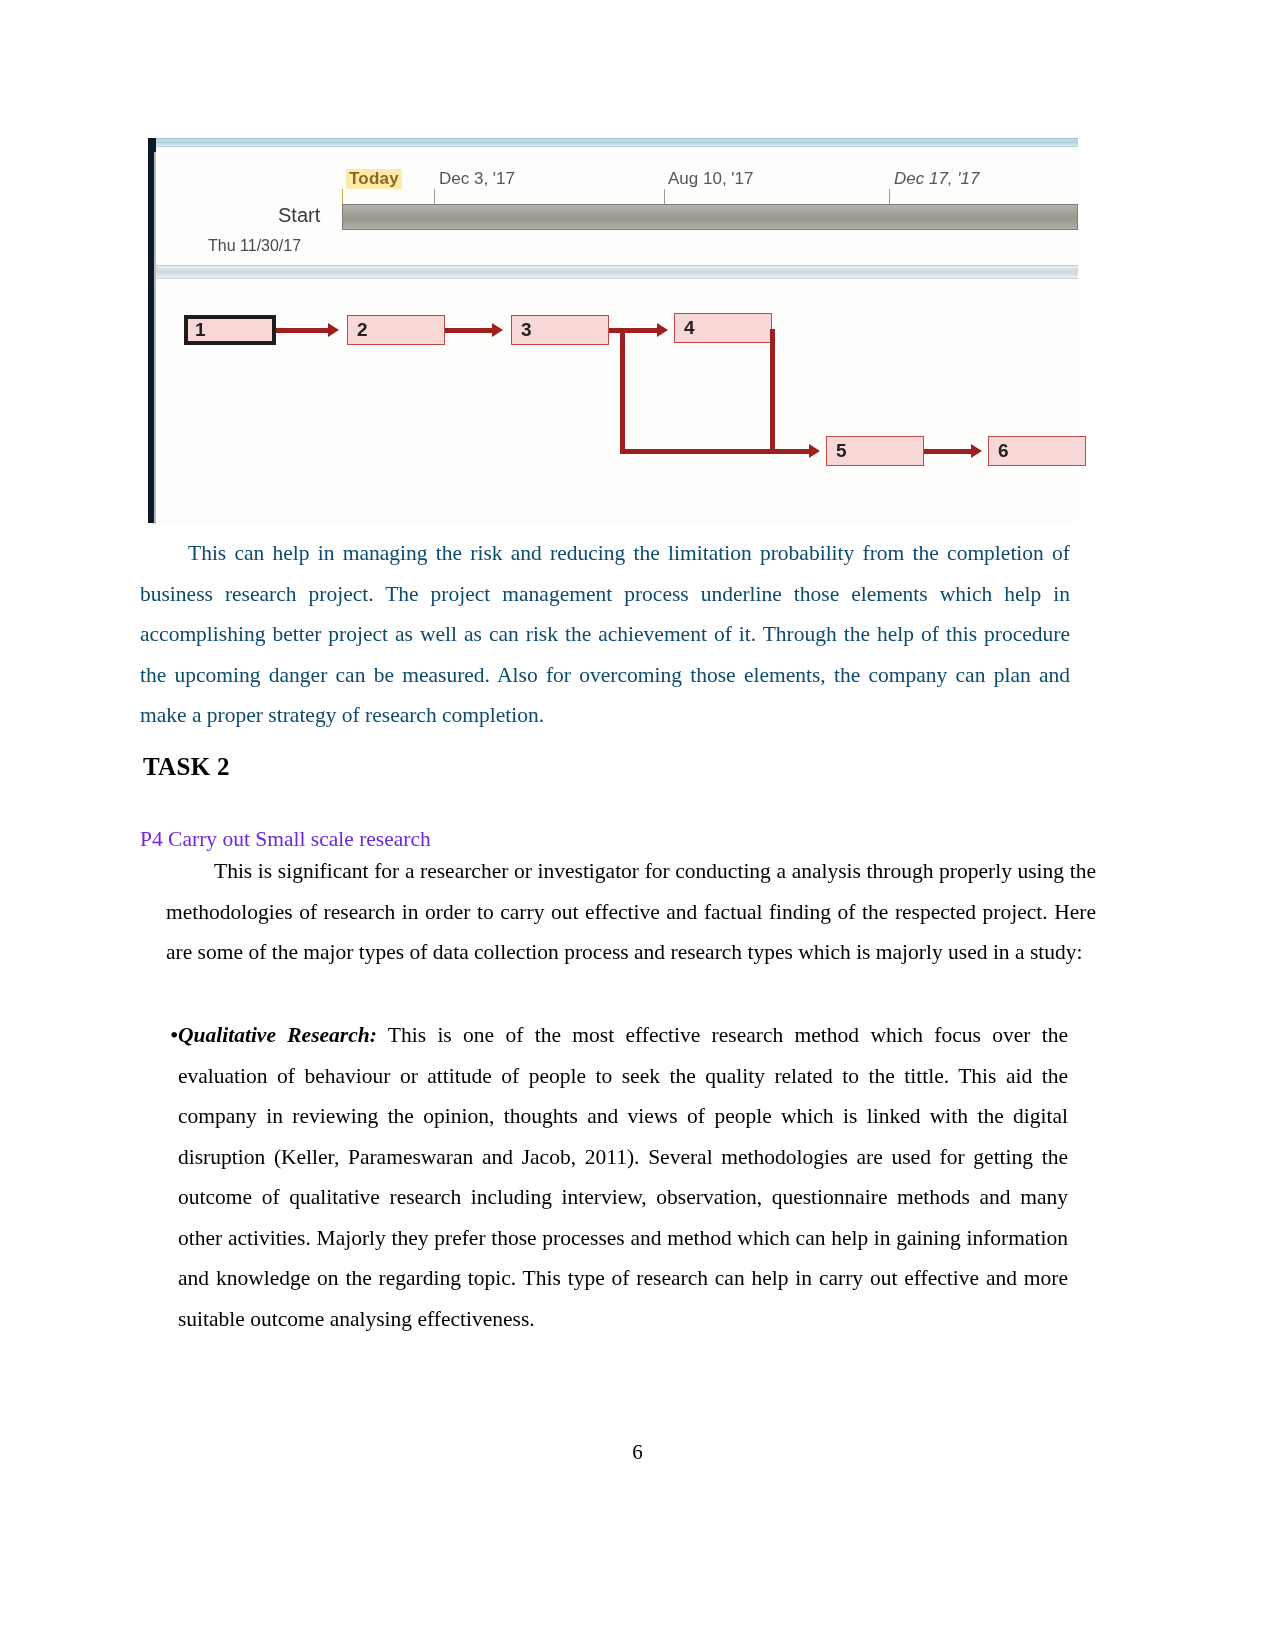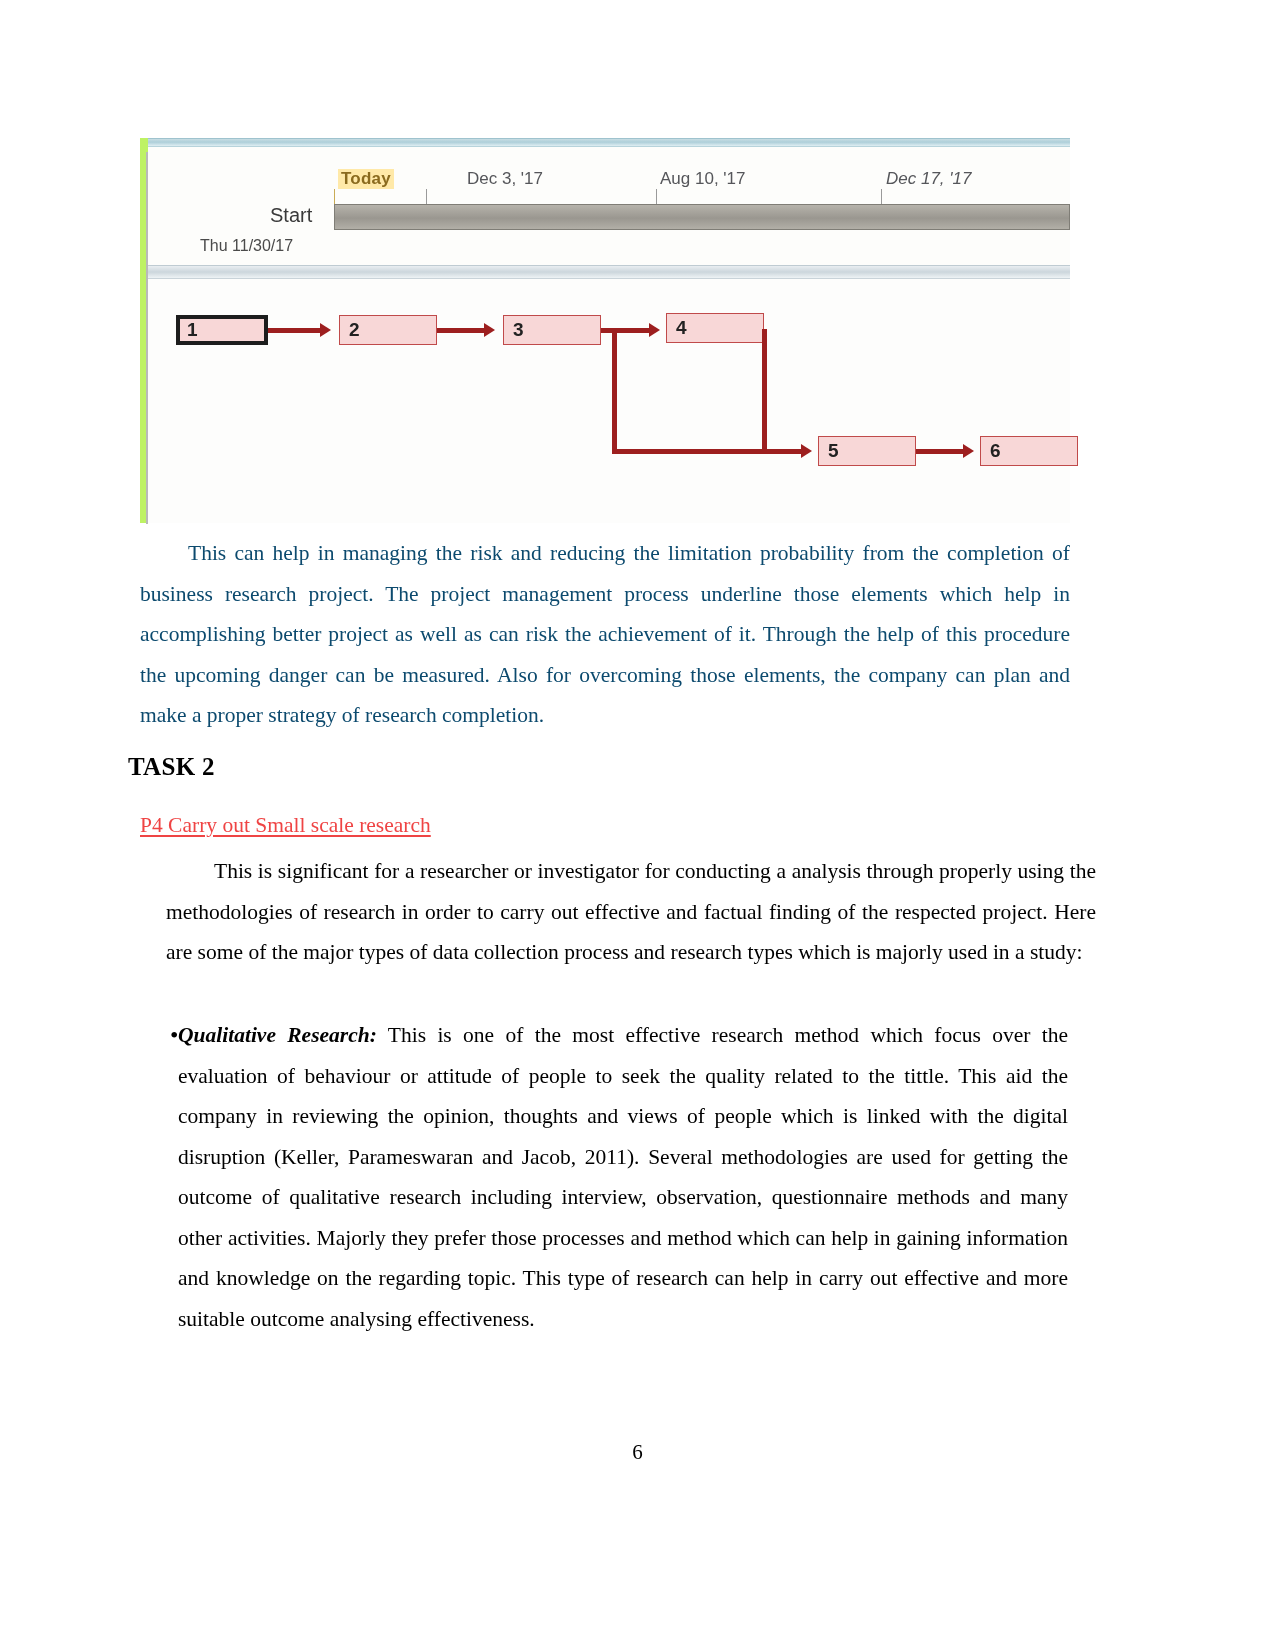--- a/index.html
+++ b/index.html
@@ -17,25 +17,25 @@
     position: absolute;
     left: 0; top: 0;
     width: 1275px;
     height: 1650px;
     background: #fff;
   }
 
   
   .msproject-figure {
     position: absolute;
-    left: 140px;
+    left: 148px;
     top: 138px;
     width: 930px;
     height: 385px;
-    background: #bef264;
+    background: #0f172a;
   }
   .msp-left-rule {
     position: absolute;
     left: 6px;
     top: 14px;
     width: 2px;
     height: 372px;
     background: #b9b9b9;
   }
 
@@ -66,21 +66,21 @@
     letter-spacing: 0.2px;
   }
   .tl-date {
     position: absolute;
     top: 22px;
     font-family: "Liberation Sans", sans-serif;
     font-size: 17px;
     color: #55565a;
     white-space: nowrap;
   }
-  .tl-date.d1 { left: 283px; margin-left: 36px; }
+  .tl-date.d1 { left: 283px; }
   .tl-date.d2 { left: 512px; }
   .tl-date.d3 { left: 738px; font-style: italic; }
 
   .tl-tick {
     position: absolute;
     top: 42px;
     width: 1px; height: 22px;
     background: #9a9a9a;
   }
   .tl-tick.t0 { left: 186px; height: 20px; background:#c9ab55; }
@@ -162,34 +162,34 @@
     line-height: 40.5px;
     text-align: justify;
     text-justify: inter-word;
   }
   .para.maroon { color: #0c4a6e; }
   .para.black { color: #000000; margin-left: 26px; }
   .para .indent { display: inline-block; width: 48px; }
 
   .h-task {
     position: absolute;
-    left: 128px;
+    left: 143px;
     font-family: "Liberation Serif", serif;
     font-size: 25px;
     font-weight: 700;
     color: #000;
     letter-spacing: 0.3px;
   }
   .h-sub {
     position: absolute;
     left: 140px;
     font-size: 21.5px;
-    color: #ef4444;
-    text-decoration: underline;
+    color: #6d28d9;
     text-underline-offset: 3px;
+    margin-top: 14px;
   }
 
   .bullet-block {
     position: absolute;
     left: 140px;
     width: 930px;
   }
   .bullet-row {
     display: flex;
     align-items: flex-start;

